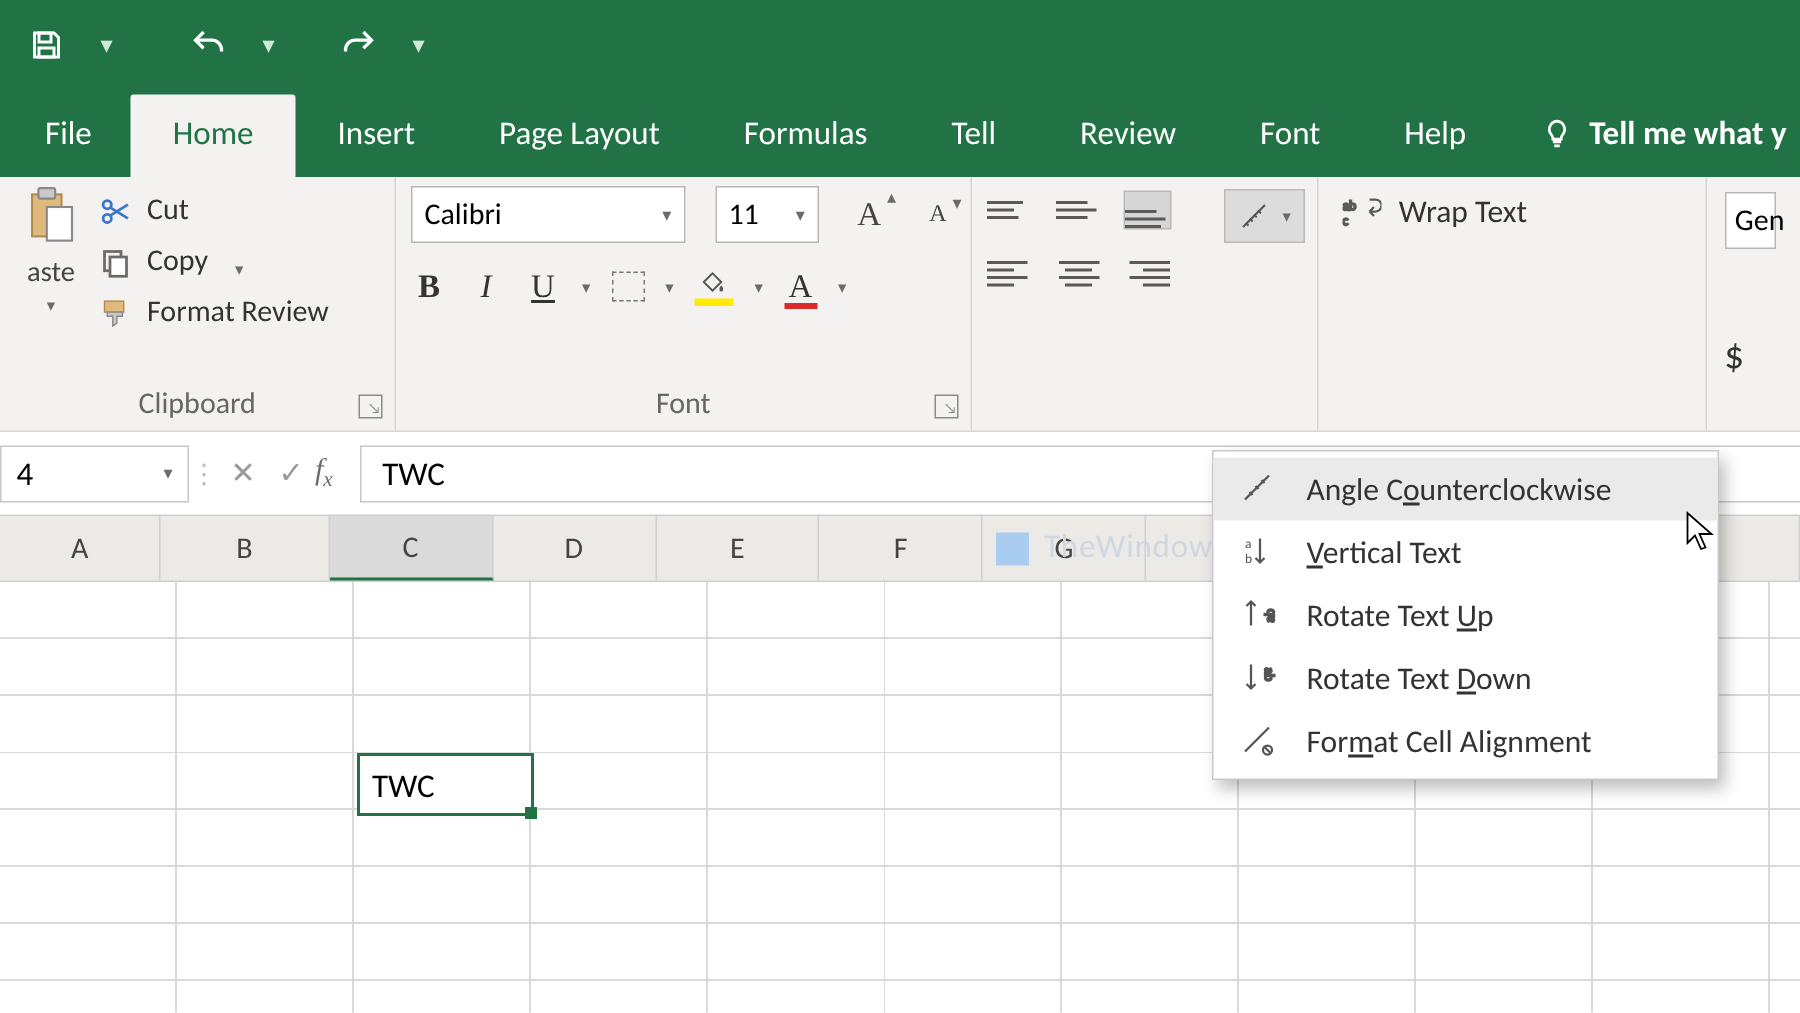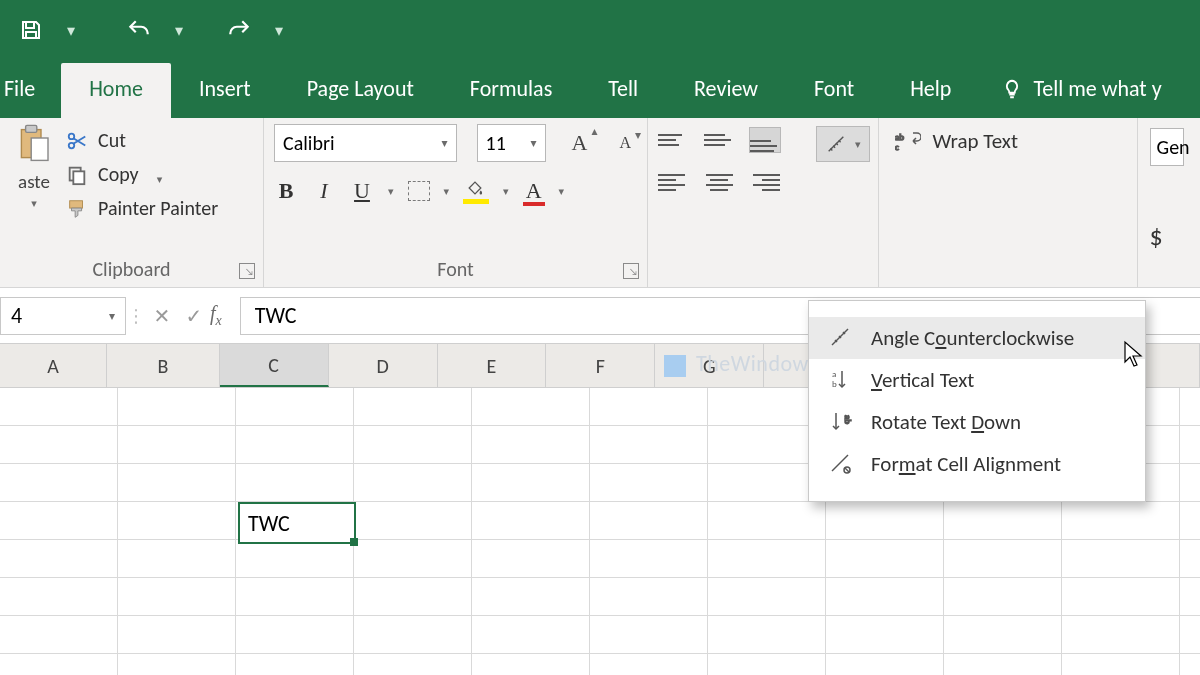--- a/index.html
+++ b/index.html
@@ -6,23 +6,23 @@
   html, body { width: 1200px; height: 675px; overflow: hidden; font-family: "Segoe UI", Calibri, sans-serif; background: #fff; }
   
   
   .titlebar { background: #217346; height: 60px; display: flex; align-items: center; padding-left: 14px; gap: 14px; }
   .qat-btn { width: 34px; height: 34px; display: inline-flex; align-items: center; justify-content: center; color: #fff; }
   .qat-dd { width: 18px; display: inline-flex; align-items: center; justify-content: center; color: #cfe8da; }
   
   
   .tabbar { background: #217346; height: 58px; display: flex; align-items: flex-end; padding-left: 0px; }
   .tab { color: #fff; font-size: 22px; padding: 12px 28px 16px; cursor: pointer; }
-  .tab.file { padding-left: 4px; padding-right: 26px; }
+  .tab.file { padding-left: 30px; padding-right: 26px; }
   .tab.active { background: #f3f2f1; color: #217346; border-radius: 2px 2px 0 0; }
-  .tellme { display: flex; align-items: center; gap: 10px; color: #fff; font-size: 22px; padding: 0 0 16px 22px; }
+  .tellme { display: flex; align-items: center; gap: 10px; color: #fff; font-size: 22px; padding: 0 0 16px 22px; font-weight: bold; }
   
   
   .ribbon { background: #f3f2f1; height: 170px; border-bottom: 1px solid #d6d6d6; display: flex; position: relative; }
   .group { border-right: 1px solid #d6d6d6; display: flex; flex-direction: column; padding: 6px 10px 0; height: 100%; }
   .group-label { text-align: center; font-size: 20px; color: #666; margin-top: auto; padding-bottom: 6px; position: relative; }
   .group-label .launcher { position: absolute; right: -2px; bottom: 8px; width: 16px; height: 16px; border: 1px solid #8a8a8a; font-size: 10px; color: #8a8a8a; display:flex; align-items:flex-end; justify-content:flex-end; }
   
   .clip-group { width: 264px; }
   .paste-split { display: flex; gap: 8px; }
   .paste-big { display:flex; flex-direction:column; align-items:center; gap:4px; width:48px; color:#444; }
@@ -85,21 +85,21 @@
   
   .gridbody { position:relative; height:380px; background:
     repeating-linear-gradient(to right, transparent 0, transparent 117px, #d9d9d9 117px, #d9d9d9 118px),
     repeating-linear-gradient(to bottom, transparent 0, transparent 37px, #d9d9d9 37px, #d9d9d9 38px);
   }
   
   .sel-cell { position:absolute; border:2px solid #217346; background:#fff; display:flex; align-items:center; padding:0 8px; font-size:22px; }
   .sel-handle { position:absolute; right:-4px; bottom:-4px; width:8px; height:8px; background:#217346; }
   
   
-  .orient-menu { position:absolute; left:808px; top:182px; width:338px; background:#fff; border:1px solid #c9c9c9; box-shadow:4px 6px 10px rgba(0,0,0,.25); z-index:20; padding:16px 0;text-align:right; }
+  .orient-menu { position:absolute; left:808px; top:182px; width:338px; background:#fff; border:1px solid #c9c9c9; box-shadow:4px 6px 10px rgba(0,0,0,.25); z-index:20; padding:4px 0; }
   .orient-item { display:flex; align-items:center; gap:18px; padding:8px 16px; font-size:21px; color:#333; }
   .orient-item.hover { background:#eaeaea; }
   .orient-item .oi-icon { width:28px; height:26px; color:#5a5a5a; position:relative; flex-shrink:0; }
   .u { text-decoration:underline; }
   
   
   .watermark { position:absolute; left:664px; top:350px; color:#cfd7e0; font-size:22px; z-index:3; letter-spacing:.5px; }
   .wm-square { display:inline-block; width:22px; height:22px; background:#a8cdf0; vertical-align:middle; margin-right:10px; }
 
   .cursor-arrow { position:absolute; left:1122px; top:222px; width:22px; height:28px; z-index:30; }
@@ -179,21 +179,21 @@
               <rect x="4" y="4" width="12" height="14"></rect>
               <rect x="8" y="8" width="12" height="14" fill="#fff"></rect>
             </svg>
           <span>Copy</span>
         </div>
         <div class="clip-row">
           <svg viewBox="0 0 24 24" width="22" height="22">
               <rect x="4" y="3" width="14" height="8" fill="#e0b97d" stroke="#b08b4f"></rect>
               <path d="M6 11v3h4v7l3-2v-5h4v-3z" fill="#c9c9c9" stroke="#888"></path>
             </svg>
-          <span>Painter Painter</span>
+          <span>Format Review</span>
         </div>
       </div>
     </div>
     <div class="group-label">
       <span>Clipboard</span>
       <span class="launcher">↘</span>
     </div>
   </div>
 
   <div class="group font-group">
@@ -310,20 +310,28 @@
       <span><span>Angle C</span><span class="u">o</span><span>unterclockwise</span></span>
     </div>
     <div class="orient-item">
       <span class="oi-icon"><svg viewBox="0 0 24 24" width="26" height="24" fill="#555">
             <text x="4" y="10" font-size="9">a</text>
             <text x="4" y="20" font-size="9">b</text>
             <path d="M14 4v16" stroke="#555" stroke-width="1.5"></path>
             <path d="M11 17l3 3 3-3" fill="none" stroke="#555" stroke-width="1.5"></path>
           </svg></span>
       <span><span></span><span class="u">V</span><span>ertical Text</span></span>
+    </div>
+    <div class="orient-item">
+      <span class="oi-icon"><svg viewBox="0 0 24 24" width="26" height="24" fill="none" stroke="#555" stroke-width="1.5">
+            <path d="M8 20V4"></path>
+            <path d="M5 7l3-3 3 3"></path>
+            <text x="13" y="20" font-size="9" fill="#555" transform="rotate(-90 17 14)">ab</text>
+          </svg></span>
+      <span><span>Rotate Text </span><span class="u">U</span><span>p</span></span>
     </div>
     <div class="orient-item">
       <span class="oi-icon"><svg viewBox="0 0 24 24" width="26" height="24" fill="none" stroke="#555" stroke-width="1.5">
             <path d="M8 4v16"></path>
             <path d="M5 17l3 3 3-3"></path>
             <text x="13" y="10" font-size="9" fill="#555" transform="rotate(90 17 10)">ab</text>
           </svg></span>
       <span><span>Rotate Text </span><span class="u">D</span><span>own</span></span>
     </div>
     <div class="orient-item">

